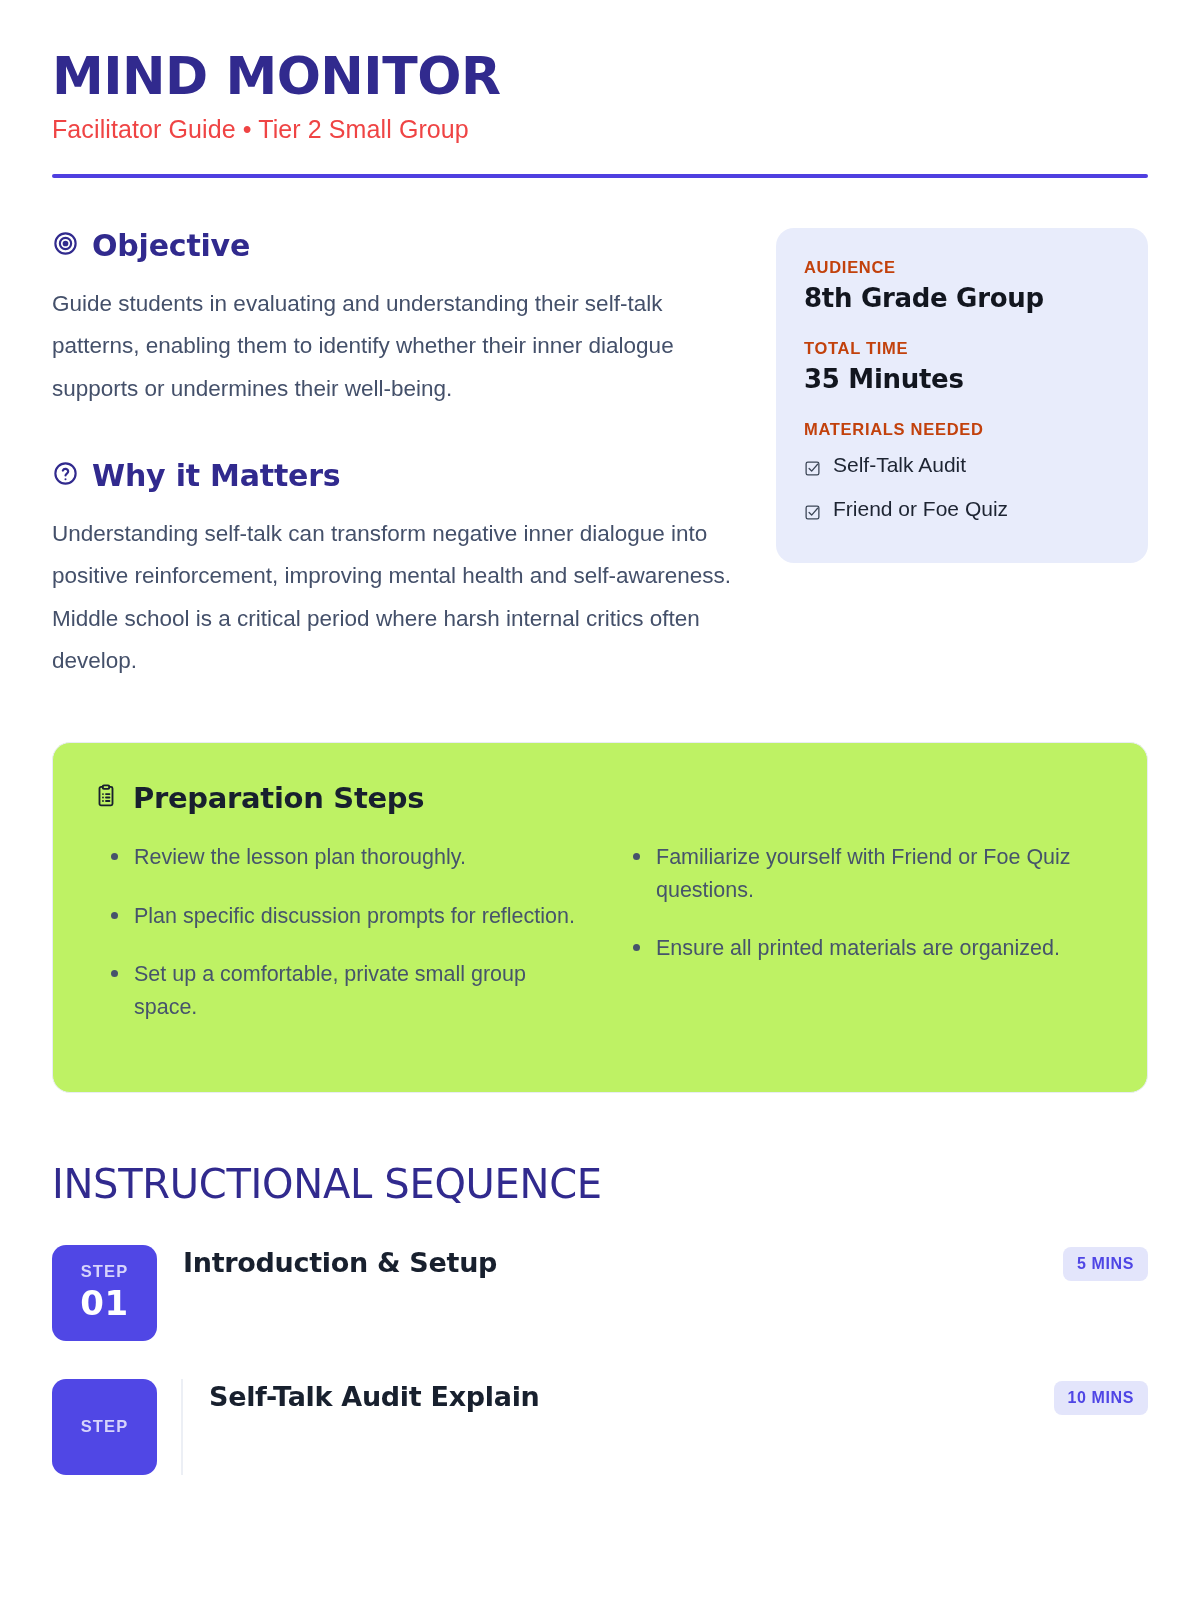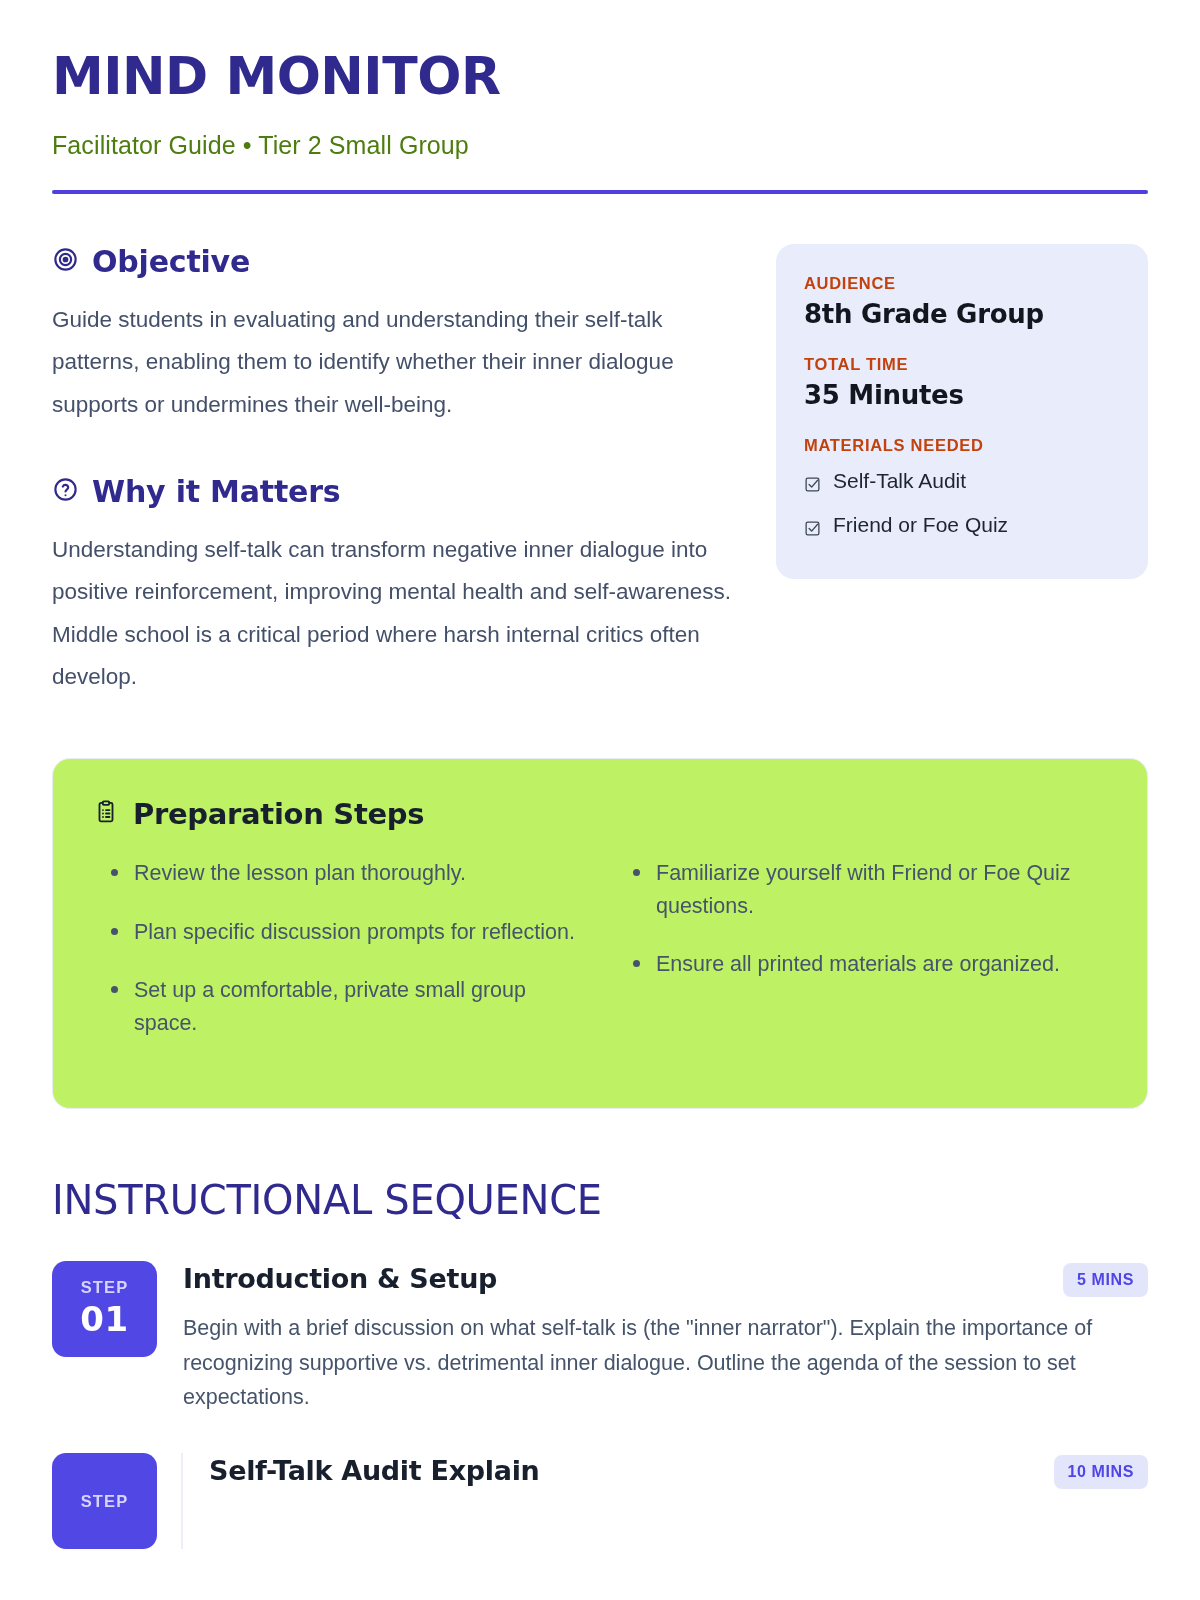--- a/index.html
+++ b/index.html
@@ -25,24 +25,24 @@
   }
   .brand-title {
     font-size: 52px;
     font-weight: 800;
     letter-spacing: -0.5px;
     color: #312a8e;
     line-height: 1.02;
     font-family: "DejaVu Sans", sans-serif;
   }
   .brand-sub {
-    margin-top: 28px;
+    margin-top: 12px;
     font-size: 25px;
     font-weight: 400;
-    color: #4d7c0f;
+    color: #ef4444;
     letter-spacing: 0.1px;
   }
   .unit-wrap {
     display: flex;
     align-items: center;
     gap: 14px;
     padding-bottom: 12px;
   }
   .brain-icon { display: block; }
   .unit-label {
@@ -373,21 +373,20 @@
   <div class="step-row">
     <div class="step-badge">
       <span class="lbl">STEP</span>
       <span class="num">01</span>
     </div>
     <div class="step-main">
       <div class="step-top">
         <div class="step-name">Introduction &amp; Setup</div>
         <div class="step-time">5 MINS</div>
       </div>
-      <div class="step-desc">Begin with a brief discussion on what self-talk is (the "inner narrator"). Explain the importance of recognizing supportive vs. detrimental inner dialogue. Outline the agenda of the session to set expectations.</div>
     </div>
   </div>
 
   <div class="step-row">
     <div class="step-badge">
       <span class="lbl">STEP</span>
     </div>
     <div class="step-main divided">
       <div class="step-top">
         <div class="step-name">Self-Talk Audit Explain</div>

